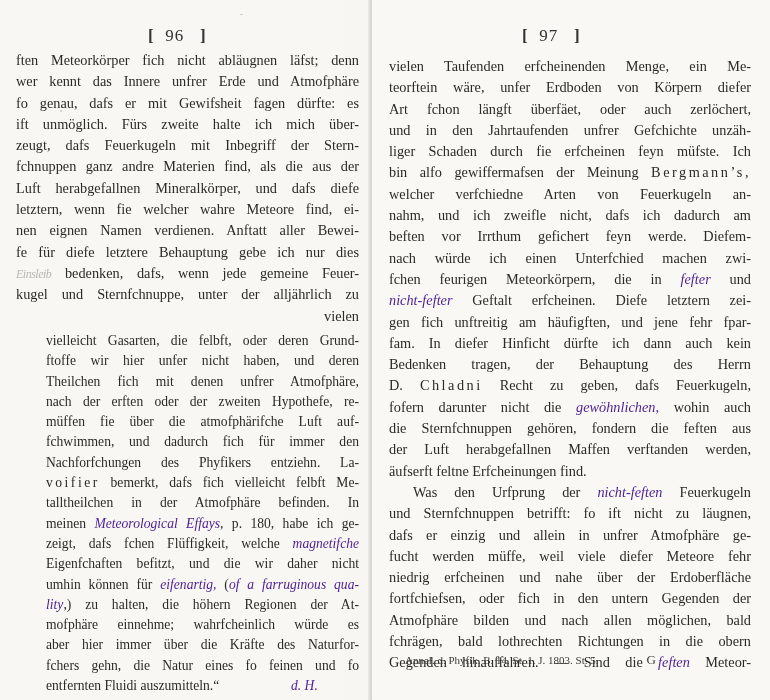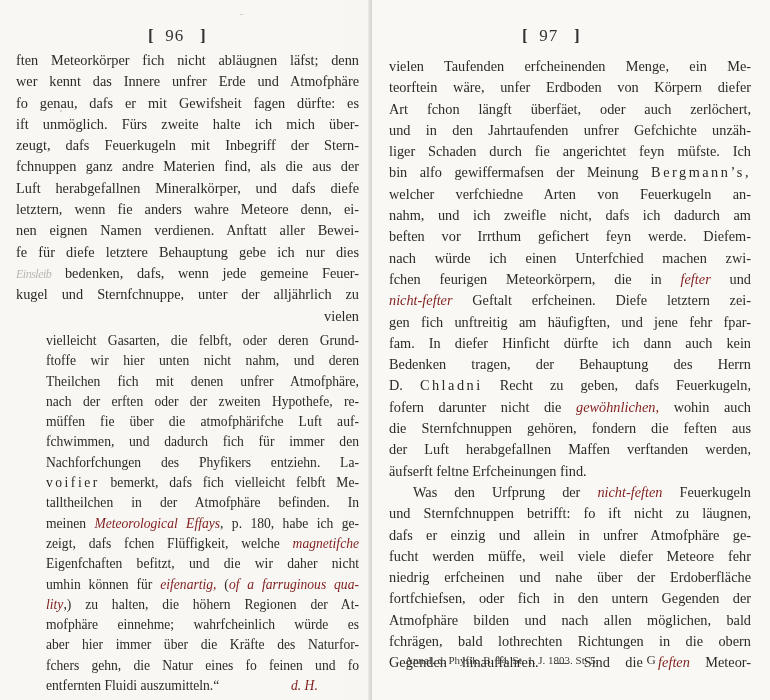--- a/index.html
+++ b/index.html
@@ -29,21 +29,21 @@
     position: absolute; font-size: 14.3px; line-height: 21.3px;
   }
   .page-left .text.block1 { left: 16px; top: 50px; width: 343px; }
   .page-left .text.block2 { left: 46px; top: 331px; width: 313px; font-size: 13.6px; line-height: 20.3px; }
   .page-right .text.block1 { left: 17px; top: 56px; width: 362px; }
   .line { display: block; white-space: nowrap; text-align: justify; text-align-last: justify; height: 21.3px; }
   .block2 .line { height: 20.3px; font-family: Liberation Serif, serif; }
   .line.last { text-align-last: left; }
   .line.right { text-align-last: right; }
   .line.indent { padding-left: 24px; }
-  i.it { font-style: italic; color: #7f1d1d; }
+  i.it { font-style: italic; color: #4c1d95; }
   .sp { letter-spacing: 2.5px; }
   .garble { color: #b9b7b1; font-size: 12px; letter-spacing: -0.5px; font-style: italic; }
   .footer {
     position: absolute; left: 33px; top: 652px; font-size: 11px; color: #3d3c38; white-space: nowrap;
   }
   .footer .sigmark { margin-left: 48px; font-size: 13px; }
   .speck { position: absolute; background: #c9c7c1; border-radius: 50%; }
 </style>
 </head>
 <body>
@@ -56,31 +56,31 @@
     </div>
 
     <div class="text block1">
       <span class="line">ften Meteorkörper fich nicht abläugnen läfst;  denn</span>
       <span class="line">wer kennt das Innere unfrer Erde und Atmofphäre</span>
       <span class="line">fo genau,  dafs er mit Gewifsheit fagen dürfte:  es</span>
       <span class="line">ift unmöglich.   Fürs zweite halte ich mich über-</span>
       <span class="line">zeugt,  dafs Feuerkugeln mit Inbegriff der Stern-</span>
       <span class="line">fchnuppen ganz andre Materien find,  als die aus der</span>
       <span class="line">Luft herabgefallnen Mineralkörper,  und dafs diefe</span>
-      <span class="line">letztern,  wenn fie anders wahre Meteore denn,  ei-</span>
+      <span class="line">letztern,  wenn fie welcher wahre Meteore find,  ei-</span>
       <span class="line">nen eignen Namen verdienen.   Anftatt aller Bewei-</span>
       <span class="line">fe für diefe letztere Behauptung gebe ich nur dies</span>
       <span class="line"><span class="garble">Einsleib</span> <span>bedenken,  dafs,  wenn jede gemeine Feuer-</span></span>
       <span class="line">kugel und Sternfchnuppe,  unter der alljährlich zu</span>
       <span class="line right">vielen</span>
     </div>
 
     <div class="text block2">
       <span class="line">vielleicht Gasarten,  die felbft,  oder deren Grund-</span>
-      <span class="line">ftoffe wir hier unten nicht nahm,  und deren</span>
+      <span class="line">ftoffe wir hier unfer nicht haben,  und deren</span>
       <span class="line">Theilchen fich mit denen unfrer Atmofphäre,</span>
       <span class="line">nach der erften oder der zweiten Hypothefe,  re-</span>
       <span class="line">müffen fie über die atmofphärifche Luft auf-</span>
       <span class="line">fchwimmen,  und dadurch fich für immer den</span>
       <span class="line">Nachforfchungen des Phyfikers entziehn.   La-</span>
       <span class="line"><span class="sp">voifier</span> <span>bemerkt,  dafs fich vielleicht felbft Me-</span></span>
       <span class="line">talltheilchen in der Atmofphäre befinden.   In</span>
       <span class="line"><span>meinen</span> <i class="it">Meteorological Effays</i><span>,  p. 180,  habe ich ge-</span></span>
       <span class="line"><span>zeigt,  dafs fchen Flüffigkeit,  welche</span> <i class="it">magnetifche</i></span>
       <span class="line">Eigenfchaften befitzt,  und die wir daher nicht</span>
@@ -98,21 +98,21 @@
   <div class="page page-right">
     <div class="page-num">
       <span class="br">[</span>&nbsp;&nbsp;<span>97</span>&nbsp;&nbsp;&nbsp;<span class="br">]</span>
     </div>
 
     <div class="text block1">
       <span class="line">vielen Taufenden erfcheinenden Menge,  ein Me-</span>
       <span class="line">teorftein wäre,  unfer Erdboden von Körpern diefer</span>
       <span class="line">Art fchon längft überfäet,  oder auch zerlöchert,</span>
       <span class="line">und in den Jahrtaufenden unfrer Gefchichte unzäh-</span>
-      <span class="line">liger Schaden durch fie angerichtet feyn müfste.   Ich</span>
+      <span class="line">liger Schaden durch fie erfcheinen feyn müfste.   Ich</span>
       <span class="line"><span>bin alfo gewiffermafsen der Meinung</span> <span class="sp">Bergmann’s,</span></span>
       <span class="line">welcher verfchiedne Arten von Feuerkugeln an-</span>
       <span class="line">nahm,  und ich zweifle nicht,  dafs ich dadurch am</span>
       <span class="line">beften vor Irrthum gefichert feyn werde.   Diefem-</span>
       <span class="line">nach würde ich einen Unterfchied machen zwi-</span>
       <span class="line"><span>fchen feurigen Meteorkörpern,  die in</span> <i class="it">fefter</i> <span>und</span></span>
       <span class="line"><i class="it">nicht-fefter</i> <span>Geftalt erfcheinen.   Diefe letztern zei-</span></span>
       <span class="line">gen fich unftreitig am häufigften,  und jene fehr fpar-</span>
       <span class="line">fam.   In diefer Hinficht dürfte ich dann auch kein</span>
       <span class="line">Bedenken tragen,  der Behauptung des Herrn</span>

